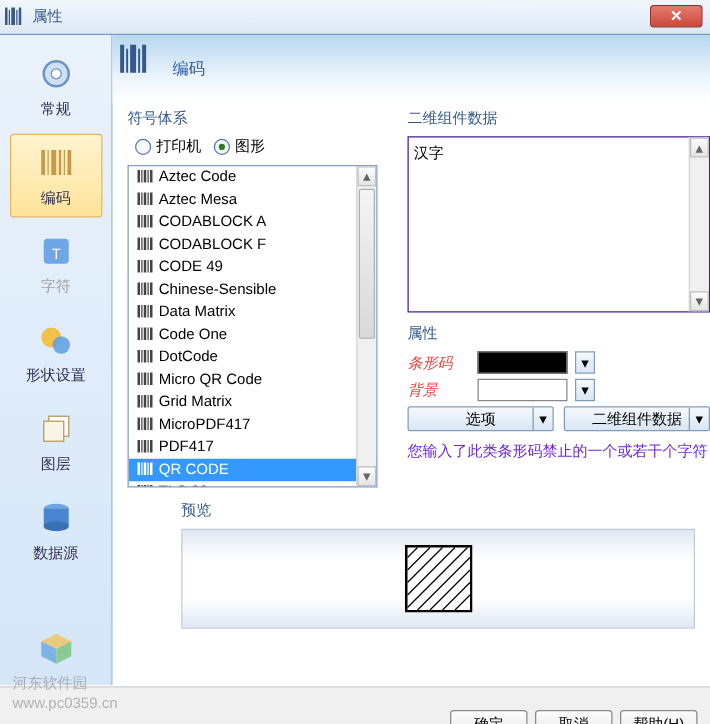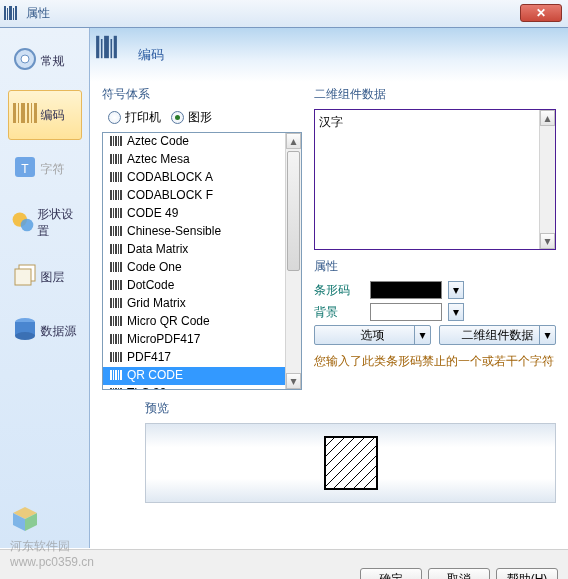--- a/index.html
+++ b/index.html
@@ -5,32 +5,32 @@
 * { box-sizing: border-box; margin: 0; padding: 0; font-family: "Microsoft YaHei", SimSun, sans-serif; font-size: 12px; }
 body { background: #fff; width: 568px; height: 579px; overflow: hidden; }
 
 .titlebar { height: 28px; background: linear-gradient(#f3f7fc, #dbe8f6); border-bottom: 1px solid #7a99c1; display: flex; align-items: center; padding: 0 4px; position: relative; }
 .titlebar .icon { width: 16px; height: 16px; margin-right: 6px; }
 .titlebar .title { color: #355a8a; }
 .titlebar .close { position: absolute; right: 6px; top: 4px; width: 42px; height: 18px; background: linear-gradient(#e67b6f, #c9493b); border: 1px solid #8b3229; border-radius: 3px; display: flex; align-items: center; justify-content: center; color: #fff; font-weight: bold; }
 
 .body-area { display: flex; height: 520px; }
 .sidebar { width: 90px; background: linear-gradient(#eaf2fb, #d5e6f8); border-right: 1px solid #9ab7d9; display: flex; flex-direction: column; align-items: center; padding-top: 6px; overflow: hidden; }
-.sb-item { width: 74px; display: flex; align-items: center; padding: 6px 0; margin: 2px 0; border: 1px solid transparent; border-radius: 3px; color: #335; cursor: pointer; }
+.sb-item { width: 74px; display: flex; flex-direction: column; align-items: center; padding: 6px 0; margin: 2px 0; border: 1px solid transparent; border-radius: 3px; color: #335; cursor: pointer; }
 .sb-item.selected { background: linear-gradient(#fff4d0, #ffe39a); border: 1px solid #e7b85a; }
 .sb-item.disabled { color: #a0a0a0; }
 .sb-item .sb-icon { width: 32px; height: 32px; margin-bottom: 4px; display: flex; align-items: center; justify-content: center; }
 .sb-item .sb-label { font-size: 12px; }
 
 .main { flex: 1; position: relative; }
 .header-grad { height: 54px; background: linear-gradient(#b7d6f0, #eaf3fc 60%, #fff); display: flex; align-items: center; padding-left: 10px; }
 .header-grad .h-icon { width: 30px; height: 30px; margin-right: 8px; }
 .header-grad .h-label { color: #2a5aa0; font-size: 13px; }
 
-.content { padding: 4px 12px 0 12px; display: flex; gap: 12px; }
+.content { padding: 4px 0 0 12px; display: flex; gap: 24px; }
 .left-col { width: 200px; }
 .right-col { flex: 1; }
 
 .group-title { color: #355a8a; margin-bottom: 6px; }
 .radio-row { display: flex; gap: 10px; margin: 4px 0 6px 6px; }
 .radio-row label { display: flex; align-items: center; gap: 4px; }
 .radio { width: 13px; height: 13px; border-radius: 50%; border: 1px solid #5a7aa0; background: radial-gradient(#fff, #e8eff8); display: inline-flex; align-items: center; justify-content: center; }
 .radio.checked::after { content: ""; width: 5px; height: 5px; border-radius: 50%; background: #2a7b2a; }
 
 .listbox { border: 1px solid #7f9db9; height: 258px; background: #fff; overflow: hidden; position: relative; }
@@ -38,31 +38,31 @@
 .list-item { display: flex; align-items: flex-start; gap: 4px; padding: 1px 6px; height: 18px; white-space: nowrap; cursor: pointer; }
 .list-item.selected { background: #3399ff; color: #fff; }
 .li-icon { width: 14px; height: 14px; flex-shrink: 0; }
 .scrollbar { position: absolute; right: 0; top: 0; bottom: 0; width: 16px; background: #f0f0f0; border-left: 1px solid #d4d4d4; display: flex; flex-direction: column; justify-content: space-between; }
 .scrollbar .arrow { height: 16px; display: flex; align-items: center; justify-content: center; color: #666; background: linear-gradient(#fdfdfd, #e4e4e4); border: 1px solid #c0c0c0; }
 .scrollbar .thumb { position: absolute; left: 1px; right: 1px; top: 18px; height: 120px; background: linear-gradient(#f4f4f4, #d8d8d8); border: 1px solid #b0b0b0; border-radius: 2px; }
 
 .databox { border: 1px solid #4c1d95; background: #fff; height: 141px; margin-top: 2px; padding: 4px; position: relative; }
 .property-block { margin-top: 8px; }
 .prop-row { display: flex; align-items: center; margin: 4px 0; gap: 6px; }
-.prop-row .plabel { width: 50px; color: #0f766e; }
+.prop-row .plabel { width: 50px; color: #ef4444; font-style: italic; }
 .swatch { width: 72px; height: 18px; border: 1px solid #888; background: #000; }
 .swatch.white { background: #fff; }
 .dropdown-arrow { width: 16px; height: 18px; border: 1px solid #7f9db9; background: linear-gradient(#f6f9fd, #d9e6f4); display: flex; align-items: center; justify-content: center; }
 
 .combo-btn { height: 20px; border: 1px solid #7f9db9; background: linear-gradient(#f6f9fd, #d9e6f4); display: flex; align-items: center; justify-content: center; padding: 0 6px; border-radius: 2px; }
 .combo-row { display: flex; gap: 8px; margin-top: 4px; }
 .combo-row .combo-btn { flex: 1; position: relative; }
 .combo-btn .cb-arrow { width: 16px; position: absolute; right: 0; top: 0; bottom: 0; border-left: 1px solid #7f9db9; display: flex; align-items: center; justify-content: center; }
 
-.error-msg { color: #a16207; margin-top: 8px; font-size: 12px; }
+.error-msg { color: #6d28d9; margin-top: 8px; font-size: 12px; }
 
 .preview-sec { margin: 10px 12px 0 12px; padding-left: 43px; }
 .preview-label { color: #355a8a; margin-bottom: 6px; }
 .preview-box { height: 80px; border: 1px solid #c0cad6; background: linear-gradient(#dfe8f2, #fff 30%, #fff 70%, #dfe8f2); display: flex; align-items: center; justify-content: center; }
 .preview-box svg { width: 54px; height: 54px; }
 
 .footer { position: absolute; left: 0; right: 0; bottom: 0; height: 30px; background: #f0f0f0; border-top: 1px solid #d0d0d0; display: flex; align-items: center; justify-content: flex-end; gap: 6px; padding-right: 10px; }
 .btn { width: 62px; height: 22px; background: linear-gradient(#fdfdfd, #e4e4e4); border: 1px solid #8a8a8a; border-radius: 3px; display: flex; align-items: center; justify-content: center; cursor: pointer; margin-top: 29px; }
 
 .watermark { position: absolute; left: 10px; bottom: 10px; opacity: 0.6; pointer-events: none; font-size: 13px; color: #888; }
@@ -285,31 +285,31 @@
                 <span>DotCode</span>
               </div>
               <div class="list-item">
                 <span class="li-icon" style="color: rgb(68, 68, 68);"><svg viewBox="0 0 14 14">
                     <rect x="1" y="2" width="2" height="10" fill="currentColor"></rect>
                     <rect x="4" y="2" width="1" height="10" fill="currentColor"></rect>
                     <rect x="6" y="2" width="2" height="10" fill="currentColor"></rect>
                     <rect x="9" y="2" width="1" height="10" fill="currentColor"></rect>
                     <rect x="11" y="2" width="2" height="10" fill="currentColor"></rect>
                   </svg></span>
+                <span>Micro QR Code</span>
+              </div>
+              <div class="list-item">
+                <span class="li-icon" style="color: rgb(68, 68, 68);"><svg viewBox="0 0 14 14">
+                    <rect x="1" y="2" width="2" height="10" fill="currentColor"></rect>
+                    <rect x="4" y="2" width="1" height="10" fill="currentColor"></rect>
+                    <rect x="6" y="2" width="2" height="10" fill="currentColor"></rect>
+                    <rect x="9" y="2" width="1" height="10" fill="currentColor"></rect>
+                    <rect x="11" y="2" width="2" height="10" fill="currentColor"></rect>
+                  </svg></span>
                 <span>Grid Matrix</span>
-              </div>
-              <div class="list-item">
-                <span class="li-icon" style="color: rgb(68, 68, 68);"><svg viewBox="0 0 14 14">
-                    <rect x="1" y="2" width="2" height="10" fill="currentColor"></rect>
-                    <rect x="4" y="2" width="1" height="10" fill="currentColor"></rect>
-                    <rect x="6" y="2" width="2" height="10" fill="currentColor"></rect>
-                    <rect x="9" y="2" width="1" height="10" fill="currentColor"></rect>
-                    <rect x="11" y="2" width="2" height="10" fill="currentColor"></rect>
-                  </svg></span>
-                <span>Micro QR Code</span>
               </div>
               <div class="list-item">
                 <span class="li-icon" style="color: rgb(68, 68, 68);"><svg viewBox="0 0 14 14">
                     <rect x="1" y="2" width="2" height="10" fill="currentColor"></rect>
                     <rect x="4" y="2" width="1" height="10" fill="currentColor"></rect>
                     <rect x="6" y="2" width="2" height="10" fill="currentColor"></rect>
                     <rect x="9" y="2" width="1" height="10" fill="currentColor"></rect>
                     <rect x="11" y="2" width="2" height="10" fill="currentColor"></rect>
                   </svg></span>
                 <span>MicroPDF417</span>

